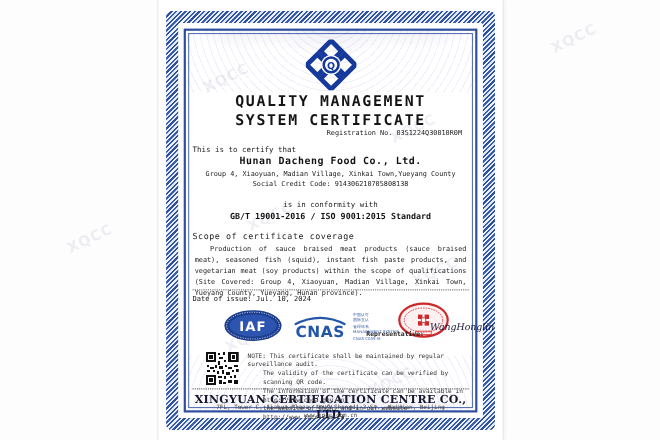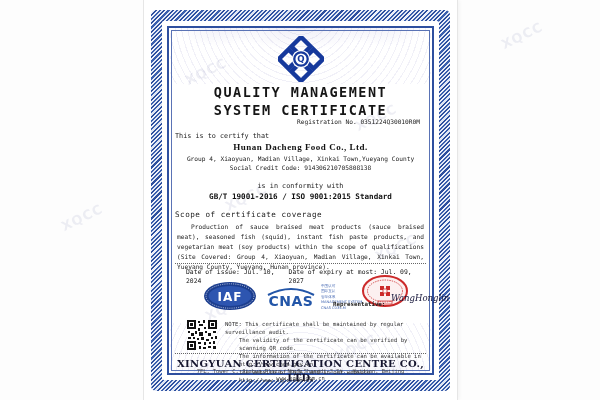--- a/index.html
+++ b/index.html
@@ -60,32 +60,32 @@
     position:absolute;left:31px;right:31px;top:34px;bottom:33px;
     font-size:6.5px;line-height:1.4;
   }
   .emblem{position:absolute;top:2px;left:50%;transform:translateX(-50%);}
   .title{
     position:absolute;top:50px;left:0;right:0;text-align:center;
     font-weight:700;font-size:13.5px;line-height:1.3;letter-spacing:1.5px;color:#151515;
   }
   .regno{position:absolute;top:84px;right:6px;font-size:6.2px;color:#1b1b1b;}
   .certify-intro{position:absolute;top:98px;left:0;right:0;text-align:left;font-size:6.8px;}
-  .company{position:absolute;top:107px;left:0;right:0;text-align:center;font-weight:700;font-size:9px;letter-spacing:.5px;color:#111;font-family:Liberation Serif, serif;}
+  .company{position:absolute;top:107px;left:0;right:0;text-align:center;font-weight:700;font-size:9px;letter-spacing:.5px;color:#111;}
   .address{position:absolute;top:121px;left:0;right:0;text-align:center;font-size:6.2px;}
   .credit{position:absolute;top:130px;left:0;right:0;text-align:center;font-size:6.2px;}
   .conformity{position:absolute;top:148px;left:0;right:0;text-align:center;font-size:6.8px;}
   .standard{position:absolute;top:158px;left:0;right:0;text-align:center;font-weight:700;font-size:7.6px;color:#111;}
   .scope-head{position:absolute;top:176px;left:0;right:0;font-size:7.6px;letter-spacing:.5px;}
   .scope-text{
     position:absolute;top:188px;left:2px;right:2px;text-align:justify;
     font-size:6.2px;line-height:1.6;text-indent:14px;color:#1d1d1d;
   }
   .dots1{position:absolute;top:229px;left:0;right:0;border-top:1px dotted #666;}
-  .dates{position:absolute;top:234px;left:11px;right:2px;display:flex;justify-content:space-between;font-size:6.4px;color:#151515;}
+  .dates{position:absolute;top:234px;left:0;right:2px;display:flex;justify-content:space-between;font-size:6.4px;color:#151515;}
   
   .iaf{position:absolute;top:247px;left:28px;}
   .cnas{position:absolute;top:252px;left:90px;}
   .cnas-side{position:absolute;top:250px;left:146px;font-family:"DejaVu Sans",sans-serif;
     font-size:3.6px;line-height:1.5;color:#3a5fae;}
   .seal{position:absolute;top:240px;left:186px;}
   .rep-line{position:absolute;top:266px;left:158px;font-size:5.8px;font-weight:700;color:#222;}
   .signature{position:absolute;top:259px;left:216px;
     font-family:"DejaVu Serif","Liberation Serif",serif;font-style:italic;font-weight:400;
     font-size:8.5px;color:#16163a;}
@@ -148,21 +148,20 @@
     <div class="conformity">is in conformity with</div>
     <div class="standard">GB/T 19001-2016 / ISO 9001:2015 Standard</div>
 
     <div class="scope-head">Scope of certificate coverage</div>
     <div class="scope-text">Production of sauce braised meat products (sauce braised meat), seasoned fish (squid), instant fish paste products, and vegetarian meat (soy products) within the scope of qualifications (Site Covered: Group 4, Xiaoyuan, Madian Village, Xinkai Town, Yueyang County, Yueyang, Hunan province).</div>
 
     <div class="dots1"></div>
 
     <div class="dates">
       <span>Date of issue: Jul. 10, 2024</span>
-      <span>Date of expiry at most: Jul. 09, 2027</span>
     </div>
 
     <svg class="iaf" width="54" height="30" viewBox="0 0 54 30">
       <ellipse cx="27" cy="15" rx="26" ry="14" fill="#1c3e8f"></ellipse>
       <ellipse cx="27" cy="15" rx="21.5" ry="10" fill="#2d55b0"></ellipse>
       <ellipse cx="27" cy="15" rx="24" ry="12.2" fill="none" stroke="#ffffff" stroke-width=".7" stroke-dasharray="1 1.2"></ellipse>
       <text x="27" y="19.5" text-anchor="middle" font-family="DejaVu Sans, sans-serif" font-size="12" font-weight="700" fill="#ffffff" letter-spacing="1">IAF</text>
     </svg>
 
     <svg class="cnas" width="52" height="24" viewBox="0 0 52 24">

